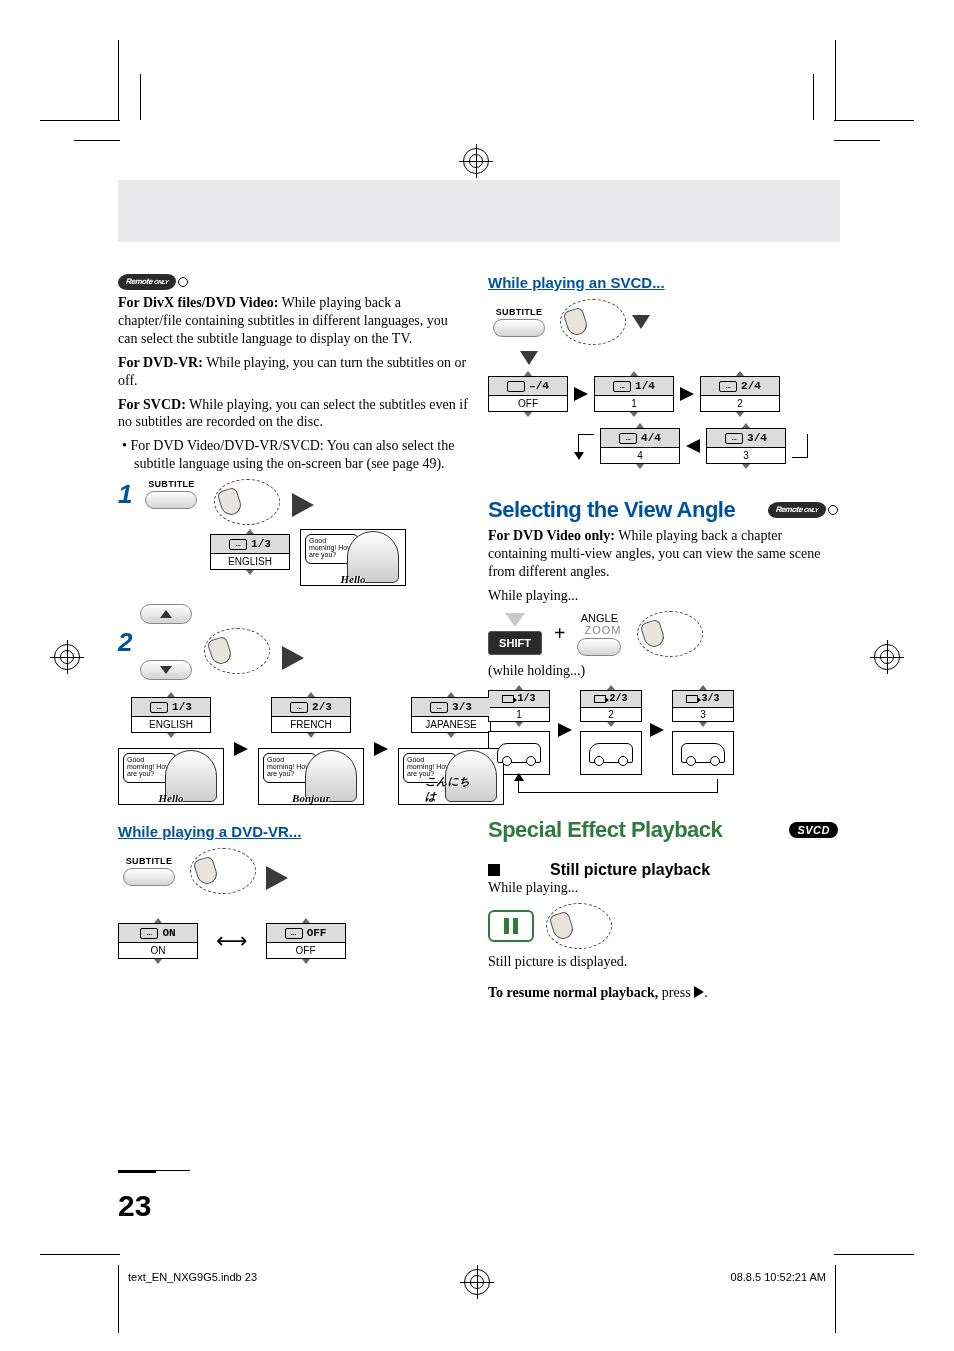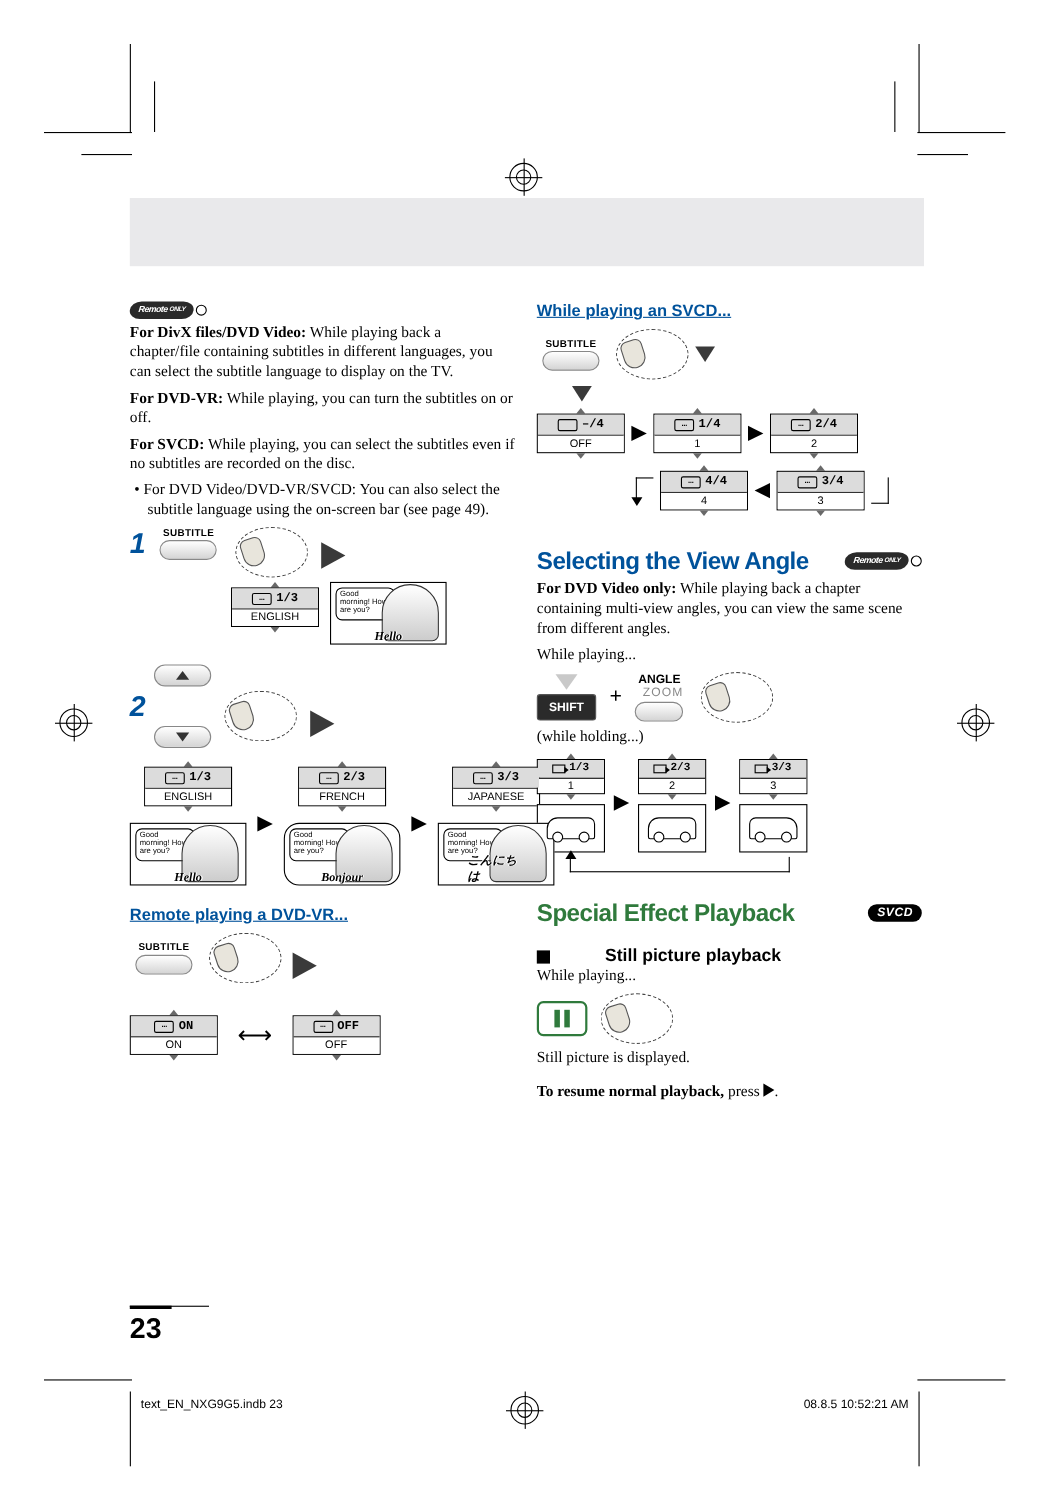--- a/index.html
+++ b/index.html
@@ -295,21 +295,21 @@
     width: 54px; height: 24px;
     border: 1px solid #555;
     background: #2a2a2a;
     color: #fff;
     font-family: Arial, sans-serif;
     font-weight: 800; font-size: 11px;
     display:flex;align-items:center;justify-content:center;
     border-radius: 3px;
   }
   .angle-label-box { text-align:center; font-family: Arial, sans-serif; }
-  .angle-label-box .a1 { font-weight: 700; font-size: 11px; color:#000; }
+  .angle-label-box .a1 { font-weight: 400; font-size: 11px; color:#000; }
   .angle-label-box .a2 { font-size: 11px; color:#888; letter-spacing: 1px; text-align: right; }
 
   .still-head-row { display:flex; align-items:center; gap:6px; margin-top:18px;}
   .blk-sq { width:12px;height:12px;background:#000; }
   .still-head {
     font-family: Arial, sans-serif; font-weight:800; font-size:16px;margin-left:44px;
   }
   .pause-btn {
     width: 46px; height: 32px;
     border: 2px solid #2f7a3c;
@@ -323,23 +323,23 @@
     display:inline-block; width:0;height:0;
     border-top:6px solid transparent;
     border-bottom:6px solid transparent;
     border-left:10px solid #000;
     vertical-align: -1px;
   }
 
   .page-num {
     position:absolute; left:118px; bottom:128px;
     font-family: Arial, sans-serif;
-    font-weight:800; font-size:26px;
+    font-weight:800; font-size:30px;
     border-top: 1px solid #000;
-    width: 72px; text-align:left; padding-top:4px;
+    width: 72px; text-align:left; padding-top:18px;
   }
   .page-num::before {
     content:""; display:block; position:absolute; top:-1px; left:0;
     width: 38px; height:3px; background:#000;
   }
   .footer-left {
     position:absolute; left:128px; bottom:68px;
     font-family: Arial, sans-serif; font-size:11px; color:#000;
   }
   .footer-right {
@@ -489,21 +489,21 @@
             <div class="tiny-tri-up"></div>
             <div class="osd-chip">
               <div class="osd-top">
                   <span class="osd-cc dots"></span>
                   <span>2/3</span>
                 </div>
               <div class="osd-bot">FRENCH</div>
             </div>
             <div class="tiny-tri-down"></div>
           </div>
-          <div class="speech-scene" style="margin-top:6px;border-radius:14px;">
+          <div class="speech-scene" style="margin-top:6px;">
             <div class="bbl">Good morning! How are you?</div>
             <div class="guy"></div>
             <div class="cap">Bonjour</div>
           </div>
         </div>
         <div class="flow-arrow" style="align-self:center;"></div>
         <div class="ex-col">
           <div class="osd-stack">
             <div class="tiny-tri-up"></div>
             <div class="osd-chip">
@@ -516,21 +516,21 @@
             <div class="tiny-tri-down"></div>
           </div>
           <div class="speech-scene" style="margin-top:6px;">
             <div class="bbl">Good morning! How are you?</div>
             <div class="guy"></div>
             <div class="cap">こんにちは</div>
           </div>
         </div>
       </div>
 
-      <div class="sub-head">Remote playing a DVD-VR...</div>
+      <div class="sub-head">While playing a DVD-VR...</div>
       <div style="display:flex;align-items:center;gap:6px;">
         <div class="subtitle-btn-group">
           <div class="btn-label">SUBTITLE</div>
           <div class="oval-btn"></div>
         </div>
         <div class="press-aura">
           <div class="dash-circ"></div>
             <div class="finger"></div>
         </div>
         <div class="arrow-right"></div>

